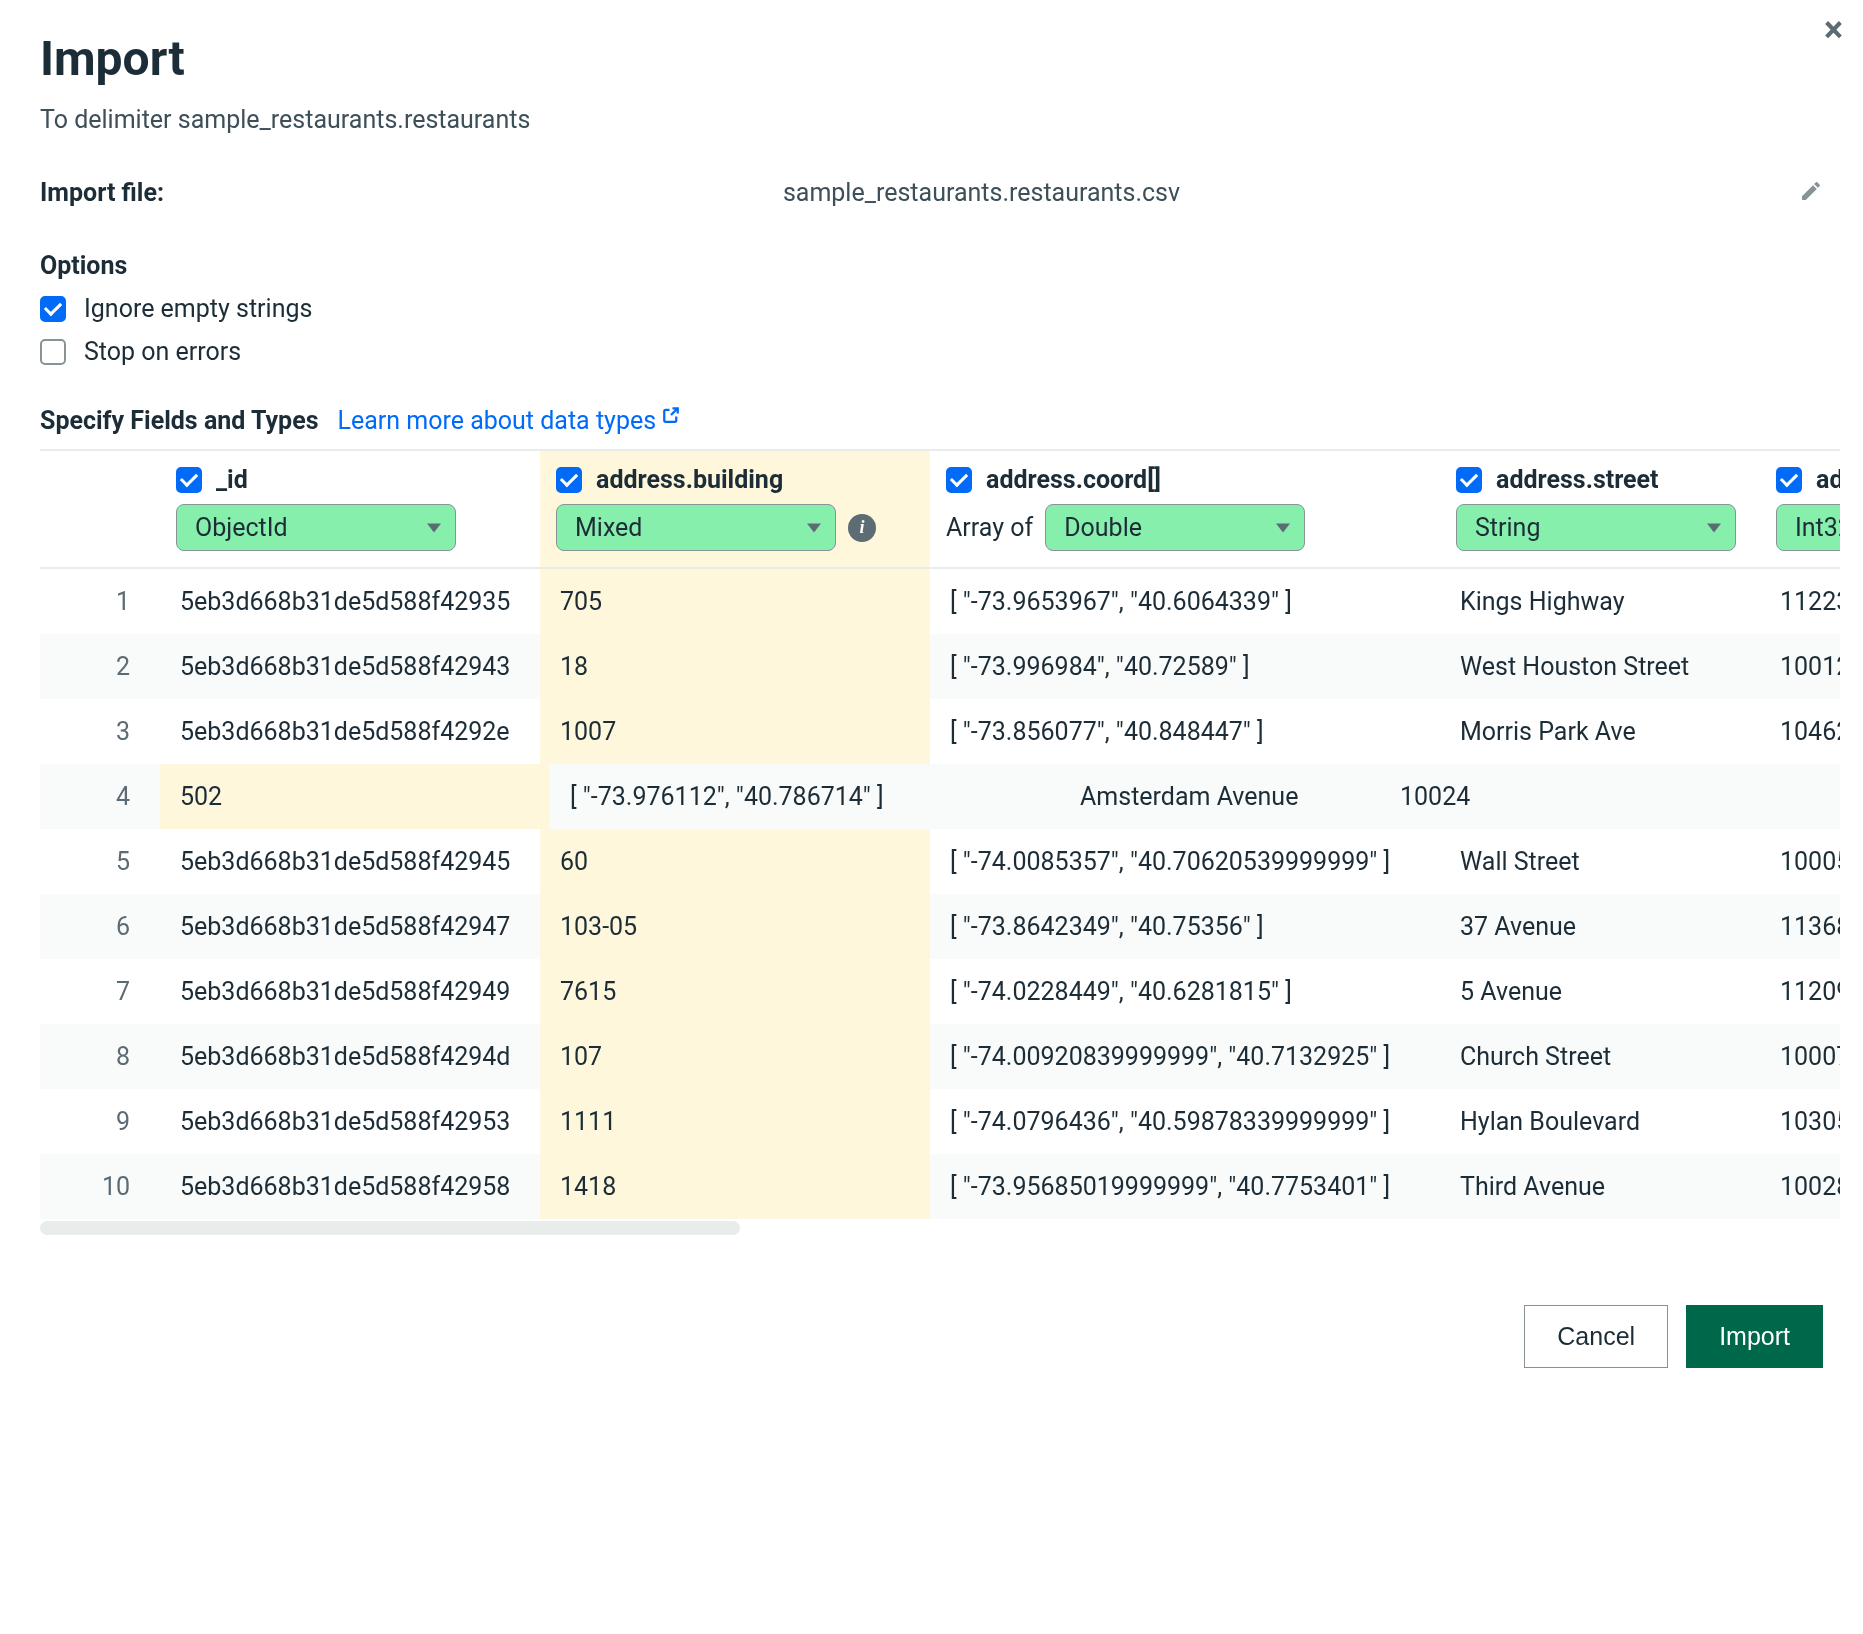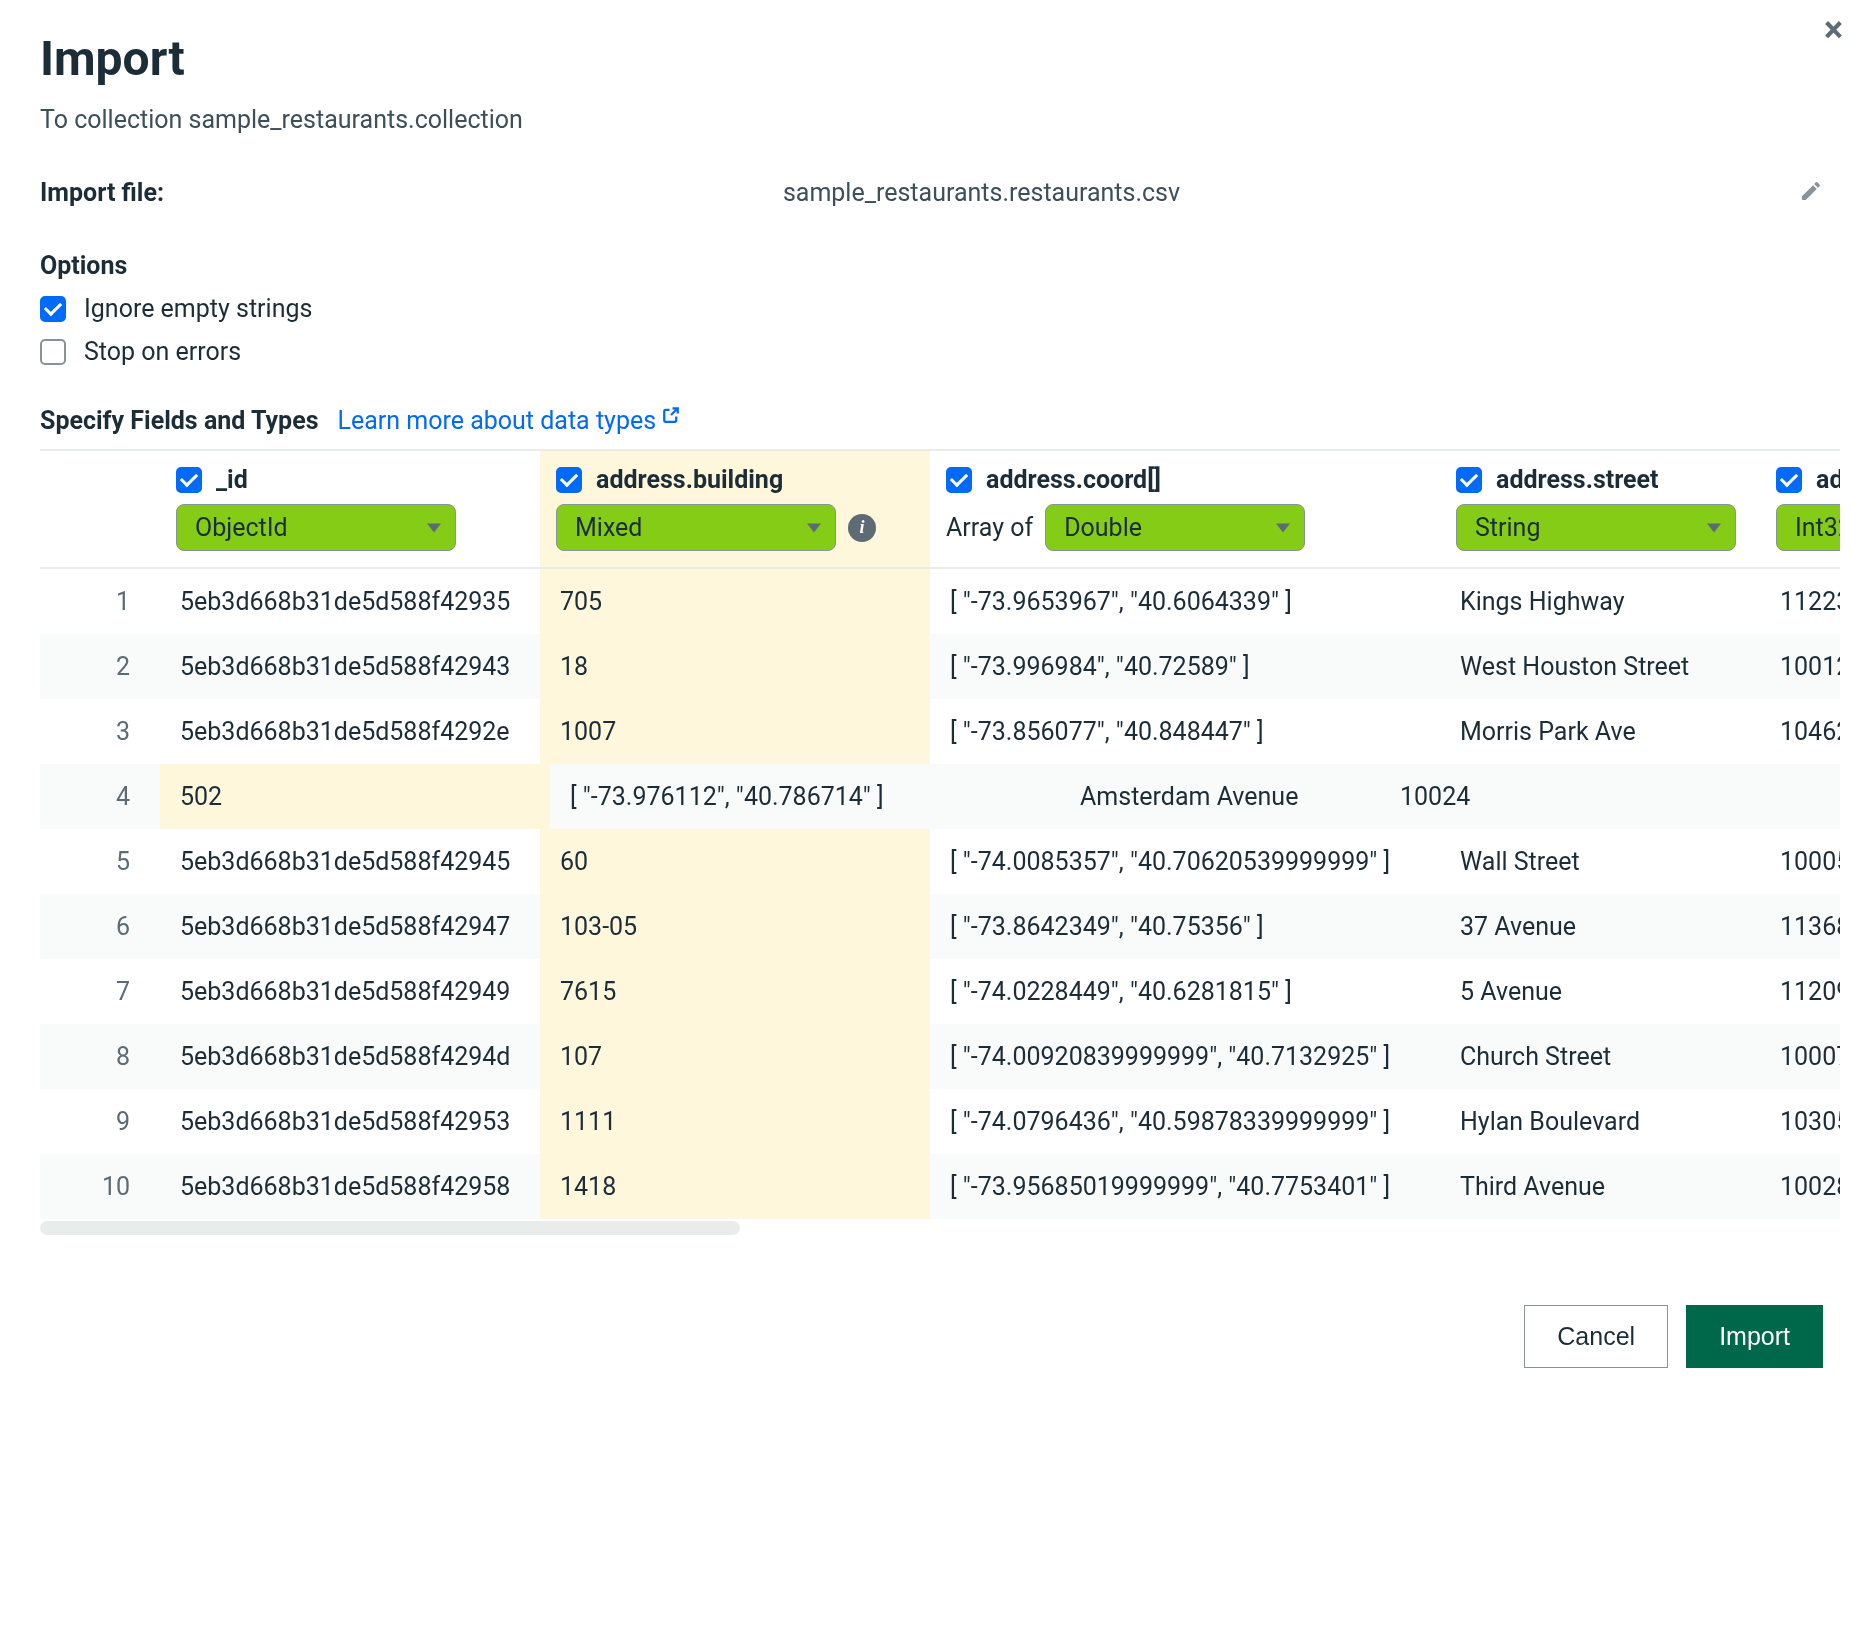--- a/index.html
+++ b/index.html
@@ -212,21 +212,21 @@
       display: flex;
       align-items: center;
       gap: 12px;
     }
     .type-select {
       position: relative;
       display: inline-flex;
       align-items: center;
       border: 1px solid #889397;
       border-radius: 8px;
-      background: #84cc16;
+      background: #86efac;
       padding: 8px 46px 8px 18px;
       font-size: 25px;
       cursor: pointer;
       min-width: 240px;
     }
     .type-select .caret {
       position: absolute;
       right: 14px;
       top: 50%;
       transform: translateY(-50%);
@@ -294,21 +294,21 @@
       color: #fff;
     }
   </style>
 </head>
 <body>
 
 <div class="modal">
   <span class="close-btn">×</span>
 
   <h1 class="title">Import</h1>
-  <p class="subtitle">To collection sample_restaurants.collection</p>
+  <p class="subtitle">To delimiter sample_restaurants.restaurants</p>
 
   <div class="import-file-row">
     <span class="import-file-label">Import file:</span>
     <span class="import-file-name">sample_restaurants.restaurants.csv</span>
     <span class="edit-icon">
       <svg width="24" height="24" viewBox="0 0 24 24" fill="currentColor">
           <path d="M3 17.25V21h3.75l11.06-11.06-3.75-3.75L3 17.25zM20.71 7.04a1 1 0 0 0 0-1.41l-2.34-2.34a1 1 0 0 0-1.41 0l-1.83 1.83 3.75 3.75 1.83-1.83z"></path>
         </svg>
     </span>
   </div>

